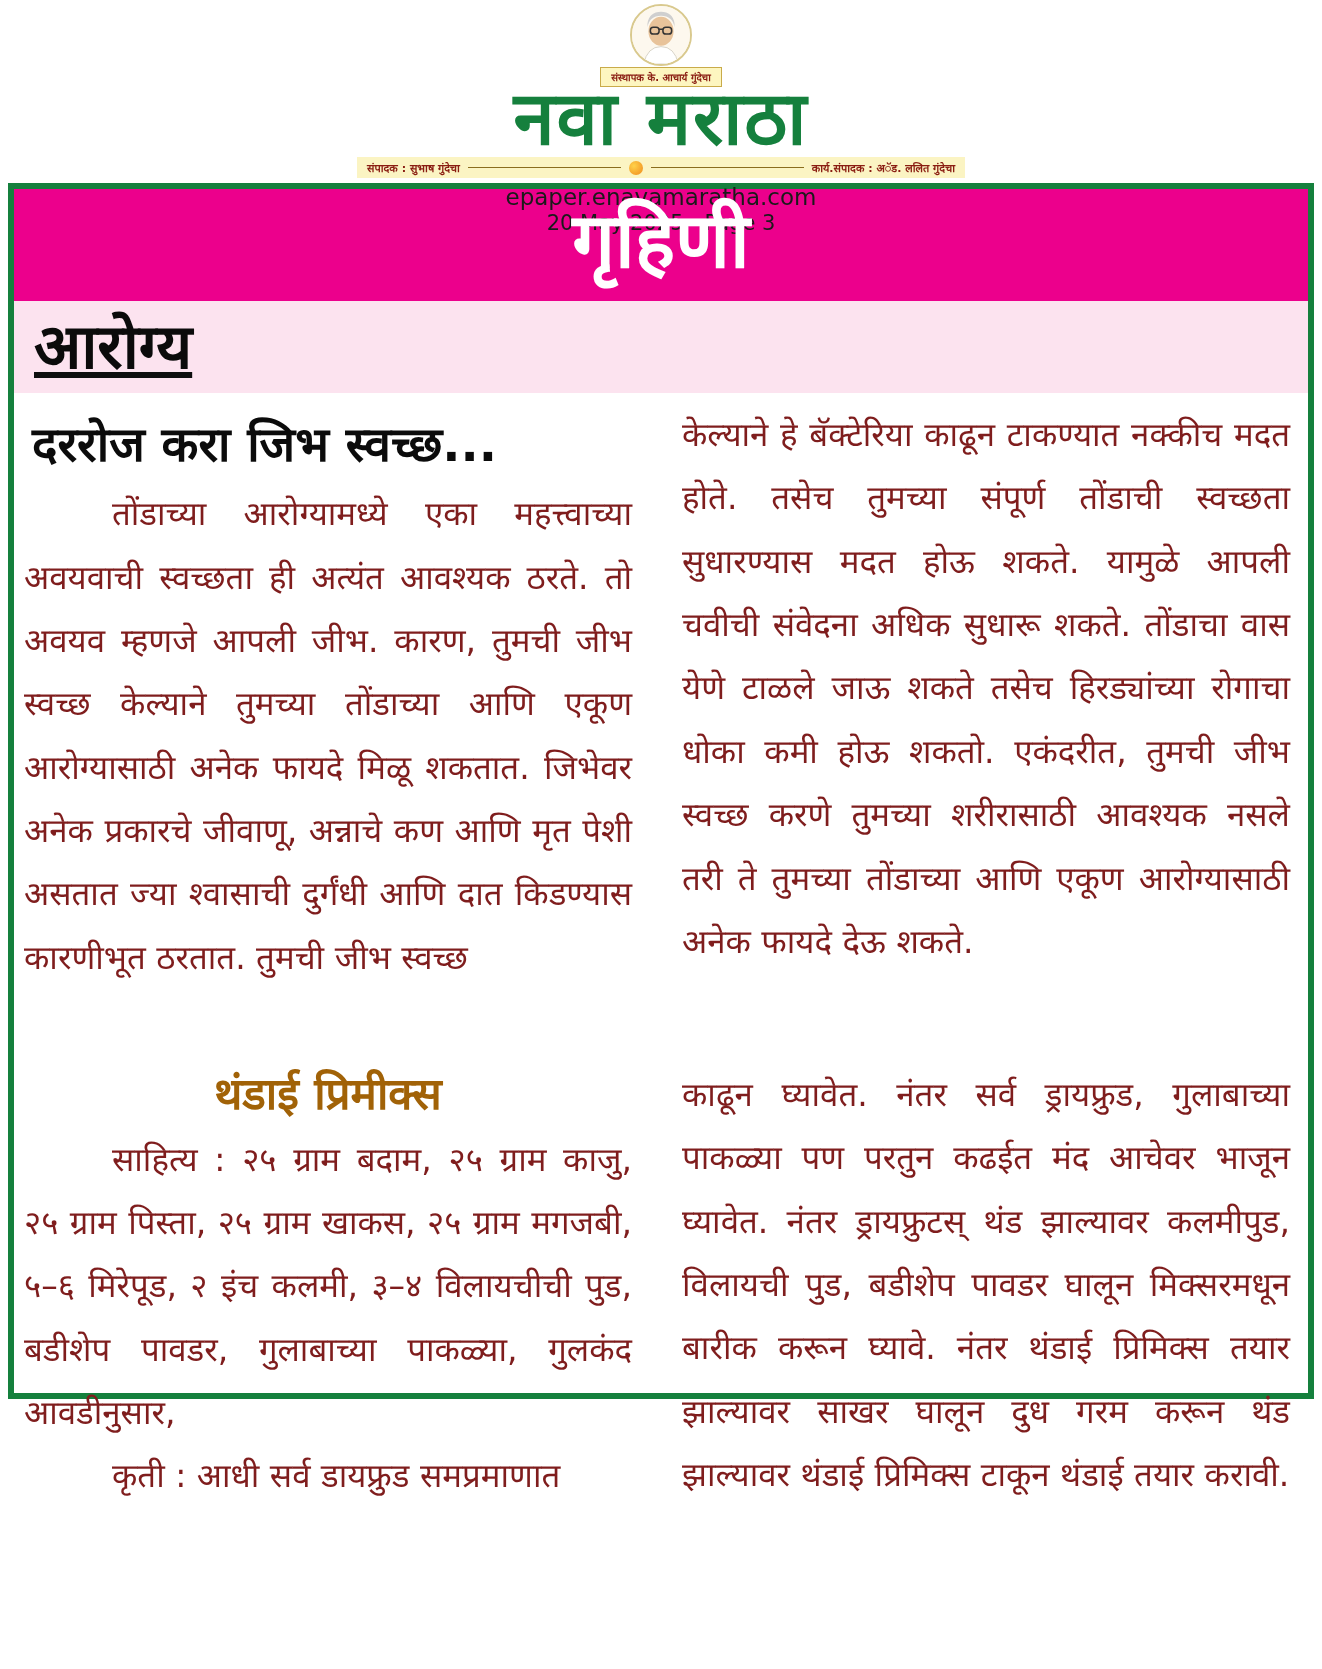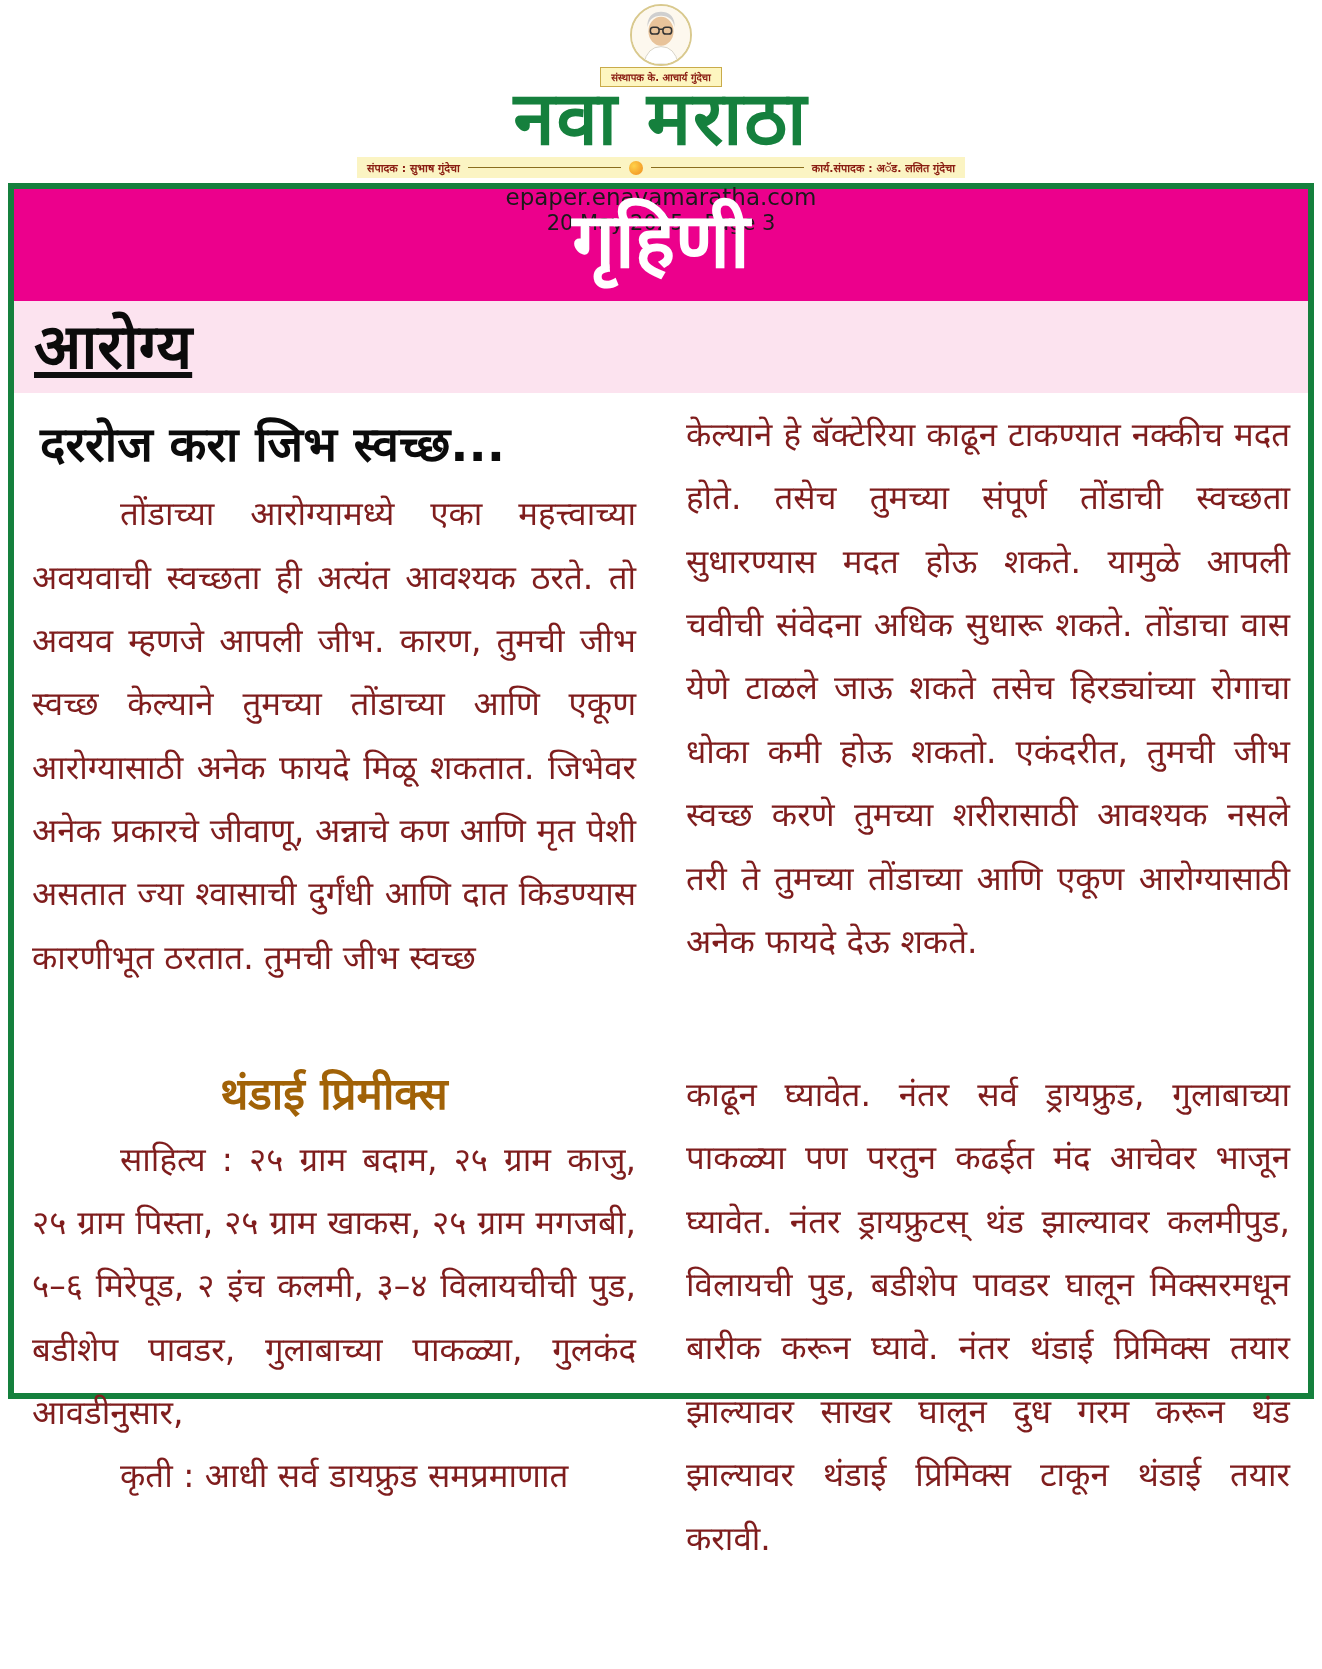--- a/index.html
+++ b/index.html
@@ -75,21 +75,21 @@
     display: flex; align-items: center;
     padding-left: 20px;
   }
   .band-health { height: 92px; text-decoration: underline; }
   .band-cooking { height: 108px; }
   .section-band span { font-weight: 900; font-size: 62px; color: #0b0b0b; line-height: 1; }
 
   .article {
     display: flex;
     gap: 50px;
-    padding: 10px 18px 6px 18px;
+    padding: 10px 18px 6px 10px;
   }
   .article .col { flex: 1; min-width: 0; }
 
   .art-title {
     font-size: 48px; font-weight: 900; color: #0b0b0b;
     padding: 14px 0 10px 8px; line-height: 1.15;
   }
   .recipe-title {
     font-size: 44px; font-weight: 900; color: #a16207;
     text-align: center; padding: 6px 0 8px 0; line-height: 1.15;

